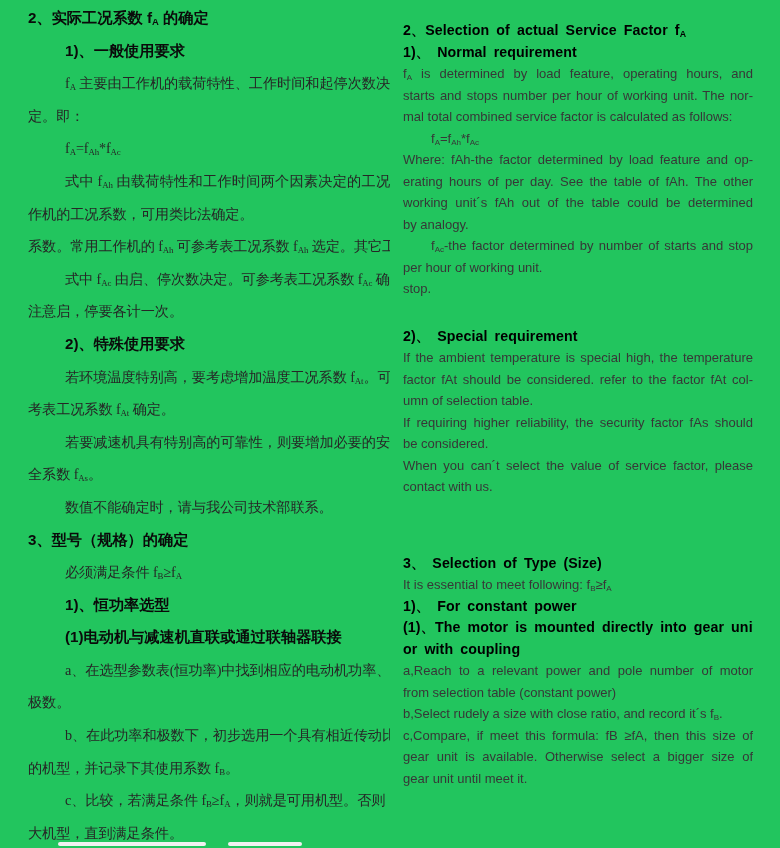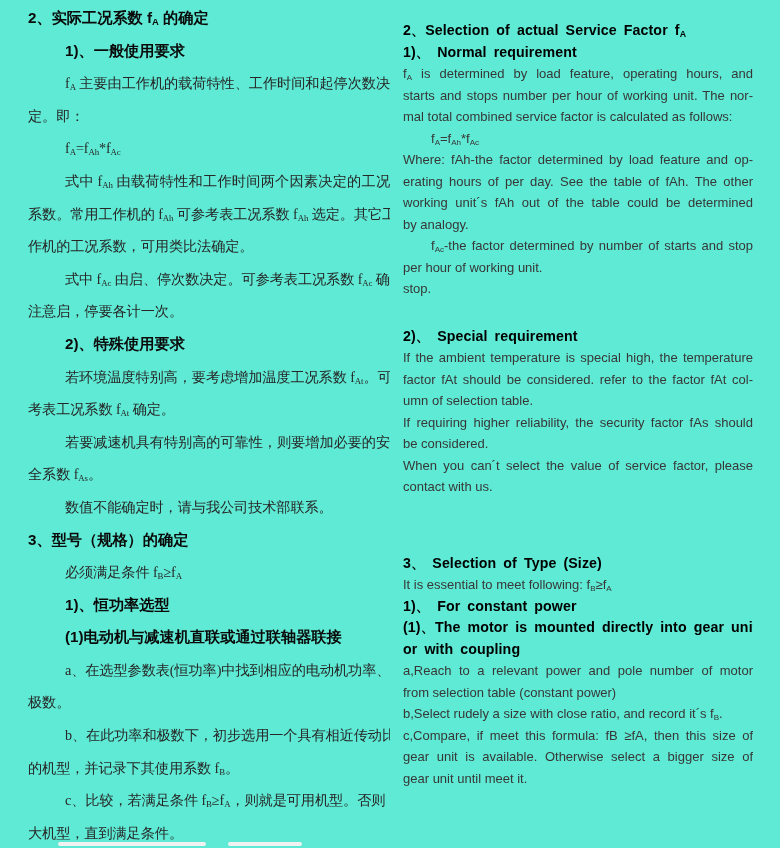--- a/index.html
+++ b/index.html
@@ -1,20 +1,20 @@
 <!DOCTYPE html>
 <html><head>
 <meta charset="utf-8">
 <style>
   html, body { margin: 0; padding: 0; background: #ffffff; }
   .page {
     position: relative;
     width: 780px;
     height: 848px;
-    background: #5eead4;
+    background: #22c55e;
     overflow: hidden;
   }
   .col { position: absolute; top: 0; }
 
   
   .zh {
     left: 28px;
     width: 362px;
     padding-top: 2px;
     font-family: "Liberation Serif", "DejaVu Serif", serif;
@@ -91,22 +91,22 @@
       </div>
       <div class="para p">
         <div class="line ind">f<sub>A</sub> 主要由工作机的载荷特性、工作时间和起停次数决</div>
         <div class="line last">定。即：</div>
       </div>
       <div class="para formula">
         <div class="line ind last">f<sub>A</sub>=f<sub>Ah</sub>*f<sub>Ac</sub></div>
       </div>
       <div class="para p">
         <div class="line ind">式中 f<sub>Ah</sub> 由载荷特性和工作时间两个因素决定的工况</div>
+        <div class="line last">作机的工况系数，可用类比法确定。</div>
         <div class="line">系数。常用工作机的 f<sub>Ah</sub> 可参考表工况系数 f<sub>Ah</sub> 选定。其它工</div>
-        <div class="line last">作机的工况系数，可用类比法确定。</div>
       </div>
       <div class="para p">
         <div class="line ind">式中 f<sub>Ac</sub> 由启、停次数决定。可参考表工况系数 f<sub>Ac</sub> 确定。</div>
         <div class="line last">注意启，停要各计一次。</div>
       </div>
       <div class="para h2">
         <div class="line last">2)、特殊使用要求</div>
       </div>
       <div class="para p">
         <div class="line ind">若环境温度特别高，要考虑增加温度工况系数 f<sub>At</sub>。可参</div>

